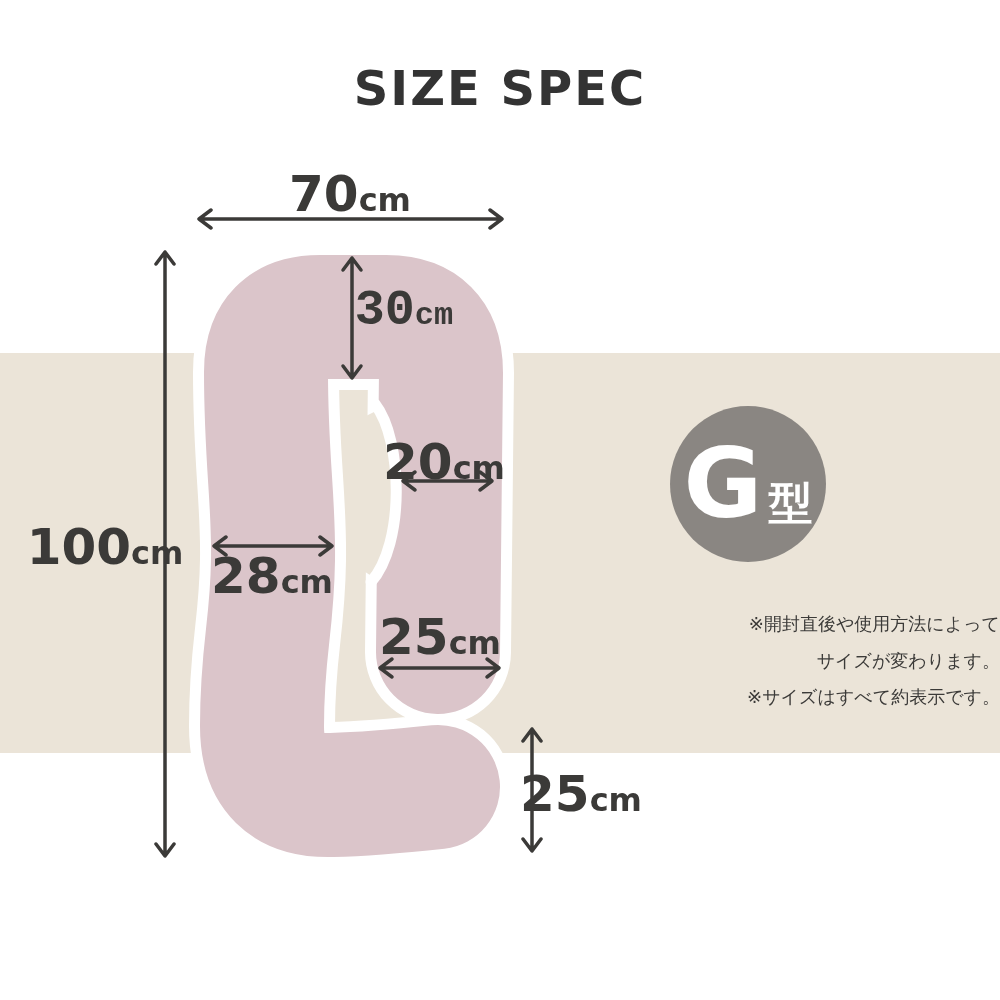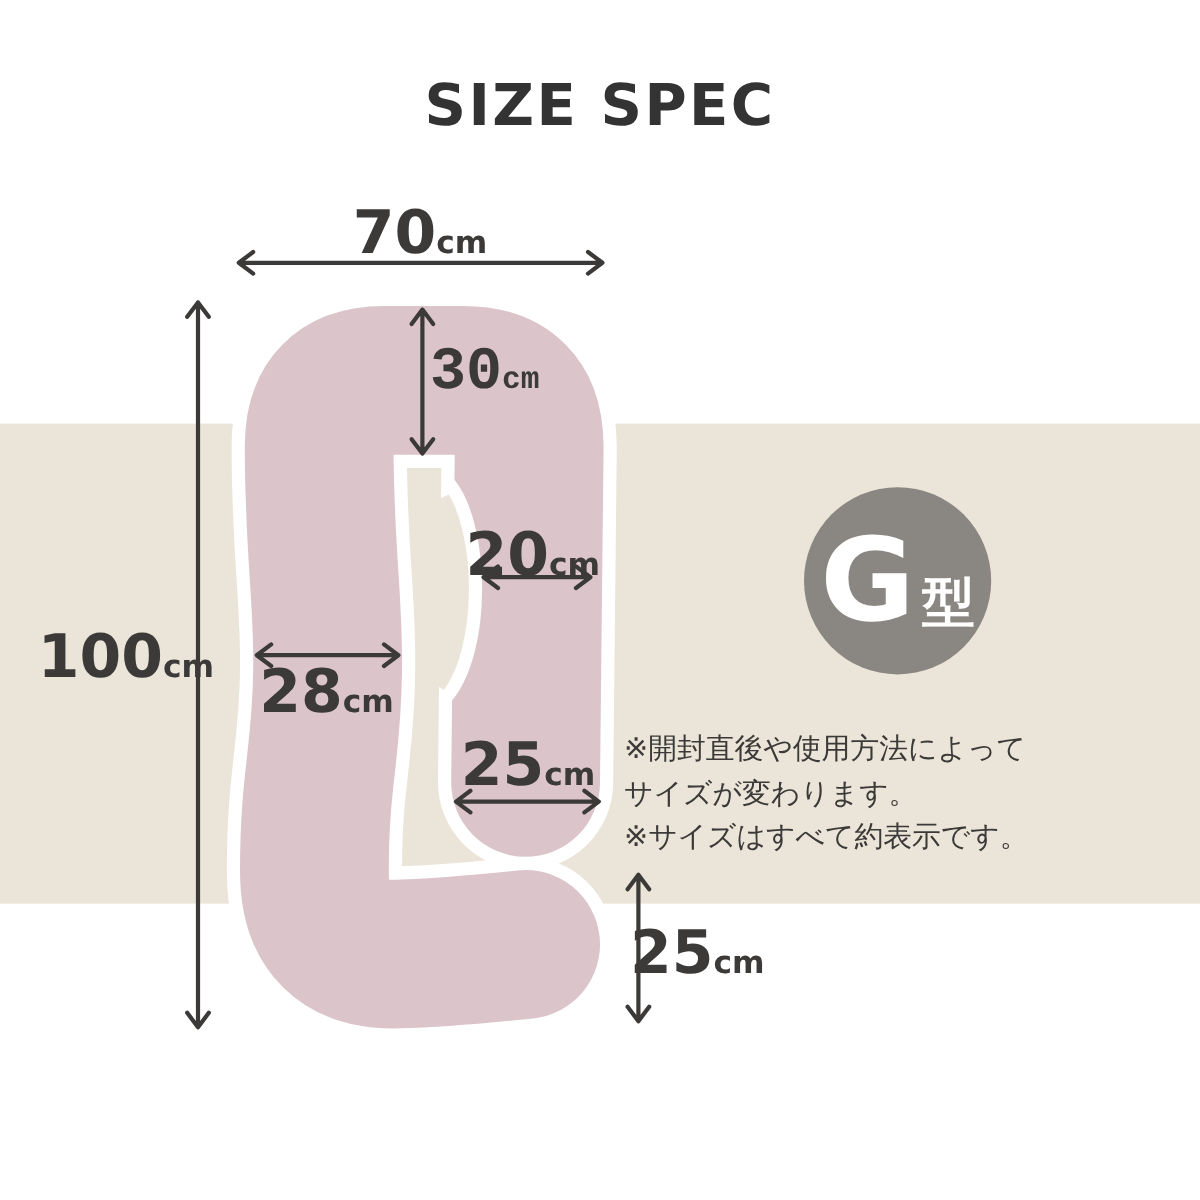--- a/index.html
+++ b/index.html
@@ -23,29 +23,29 @@
   svg.diagram{position:absolute;left:0;top:0;width:1000px;height:1000px;}
   .outline-stroke{fill:none;stroke:var(--outline);stroke-width:146;stroke-linecap:round;stroke-linejoin:round;}
   .pillow-stroke{fill:none;stroke:var(--pillow);stroke-width:124;stroke-linecap:round;stroke-linejoin:round;}
   .carve-fill{fill:var(--band);stroke:none;}
   .carve-edge{fill:none;stroke:var(--outline);stroke-width:11;stroke-linecap:round;}
   .arrow{fill:none;stroke:var(--ink);stroke-width:3.5;stroke-linecap:round;stroke-linejoin:round;}
 
   .dim{position:absolute;transform:translate(-50%,-50%);white-space:nowrap;color:var(--ink);
     font-weight:bold;line-height:1;}
   .dim .num{font-size:50px;}
-  .dim .unit{font-size:26px;}
+  .dim .unit{font-size:32px;}
 
   .badge{position:absolute;left:670px;top:406px;width:156px;height:156px;border-radius:50%;
     background:var(--badge);display:flex;align-items:center;justify-content:center;}
   .badge .letter{color:#ffffff;font-size:96px;font-weight:bold;line-height:1;}
   .badge .suffix{color:#ffffff;font-size:44px;font-weight:bold;line-height:1;margin:38px 0 0 6px;}
 
-  .notes{position:absolute;left:520px;top:606px;width:480px;text-align:left;
-    color:var(--ink);font-size:24px;line-height:36.5px;}
+  .notes{position:absolute;left:520px;top:606px;width:480px;text-align:right;
+    color:var(--ink);font-size:18px;line-height:36.5px;}
 </style>
 </head>
 <body>
 
 <div class="stage">
 
   <div class="title">SIZE SPEC</div>
 
   <div class="band"></div>
 

